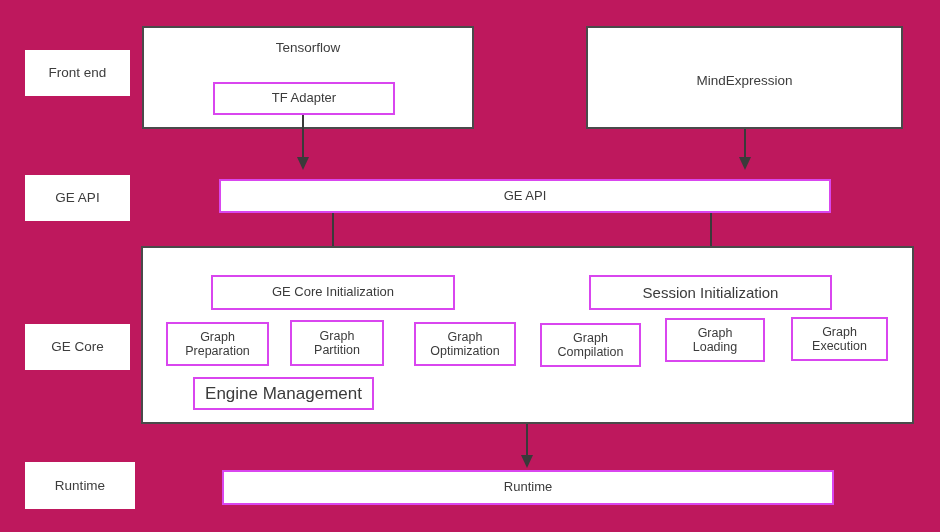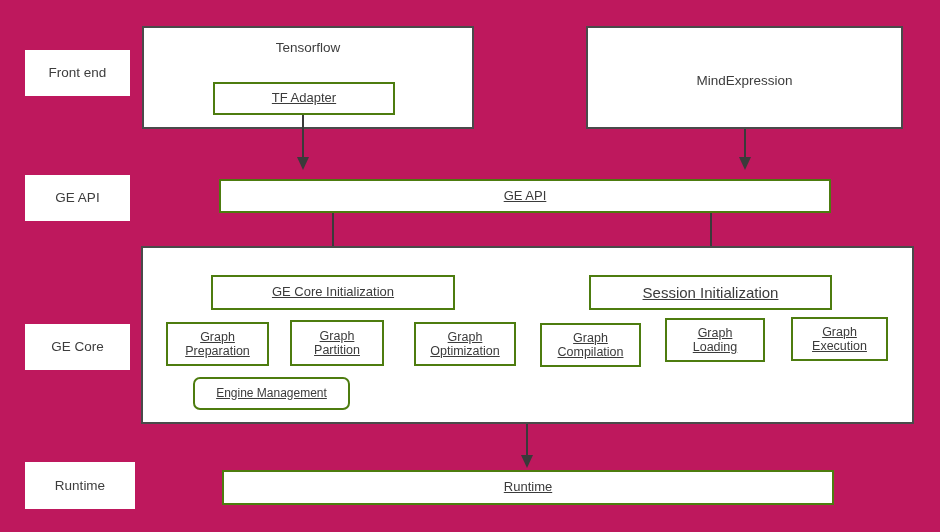--- a/index.html
+++ b/index.html
@@ -28,22 +28,21 @@
     font-size: 13px;
   }
   
   .tier-label {
     border: none;
     font-size: 13.5px;
     color: #3d3d3d;
   }
   
   .box {
-    border: 2px solid #4d7c0f;
-    text-decoration: underline;
+    border: 2px solid #d946ef;
   }
   
   .panel {
     position: absolute;
     box-sizing: border-box;
     background: #ffffff;
     border: 2px solid #4a4a4a;
   }
   .panel-title {
     position: absolute;
@@ -152,21 +151,21 @@
   <div class="node box two-line" style="left:665px; top:318px; width:100px; height:44px; font-size:12.5px;">
     <span>Graph
 Loading</span>
   </div>
 
   <div class="node box two-line" style="left:791px; top:317px; width:97px; height:44px; font-size:12.5px;">
     <span>Graph
 Execution</span>
   </div>
 
-  <div class="node box" style="left:193px; top:377px; width:157px; height:33px; font-size:12px;border-radius:7px;">
+  <div class="node box" style="left:193px; top:377px; width:181px; height:33px; font-size:17px;">
     <span>Engine Management</span>
   </div>
 
 
 
   <div class="vline" style="left:526px; top:424px; height:35px;"></div>
   <div class="arrowhead" style="left:521px; top:455px;"></div>
 
   <div class="node box" style="left:222px; top:470px; width:612px; height:35px; font-size:13px;">
     <span>Runtime</span>

